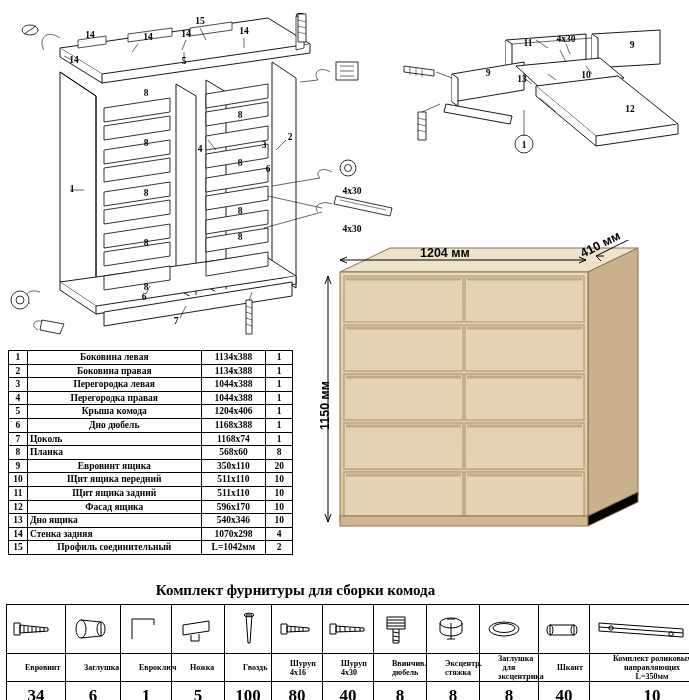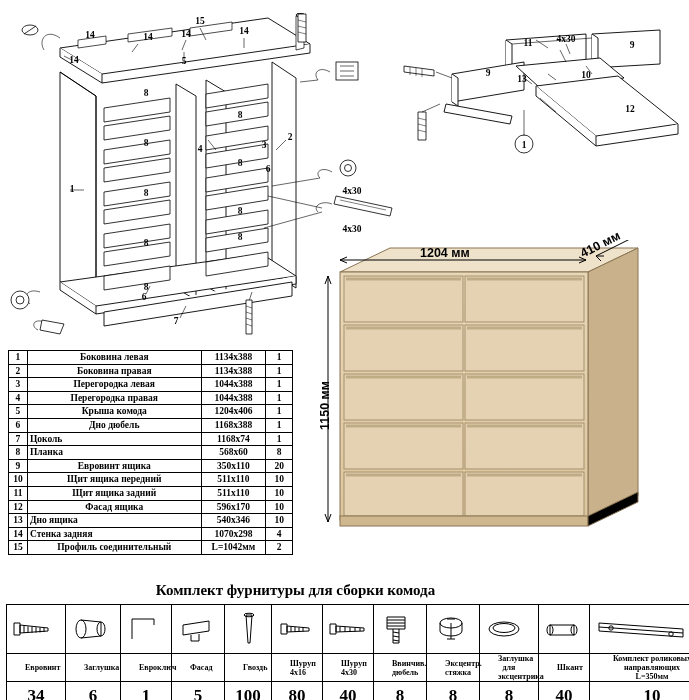--- a/index.html
+++ b/index.html
@@ -519,21 +519,21 @@
               <circle cx="20" cy="19" r="2.2"></circle>
               <circle cx="80" cy="25" r="2.2"></circle>
             </g>
           </svg>
         </td>
       </tr>
     <tr id="hw-names">
         <td class="hw-name">Евровинт</td>
         <td class="hw-name">Заглушка</td>
         <td class="hw-name">Евроключ</td>
-        <td class="hw-name">Фасад</td>
+        <td class="hw-name">Ножка</td>
         <td class="hw-name">Гвоздь</td>
         <td class="hw-name">Шуруп 4x16</td>
         <td class="hw-name">Шуруп 4x30</td>
         <td class="hw-name">Ввинчив. дюбель</td>
         <td class="hw-name">Эксцентр. стяжка</td>
         <td class="hw-name">Заглушка для эксцентрика</td>
         <td class="hw-name">Шкант</td>
         <td class="hw-name">Комплект роликовых направляющих L=350мм</td>
       </tr>
     <tr id="hw-qtys">

